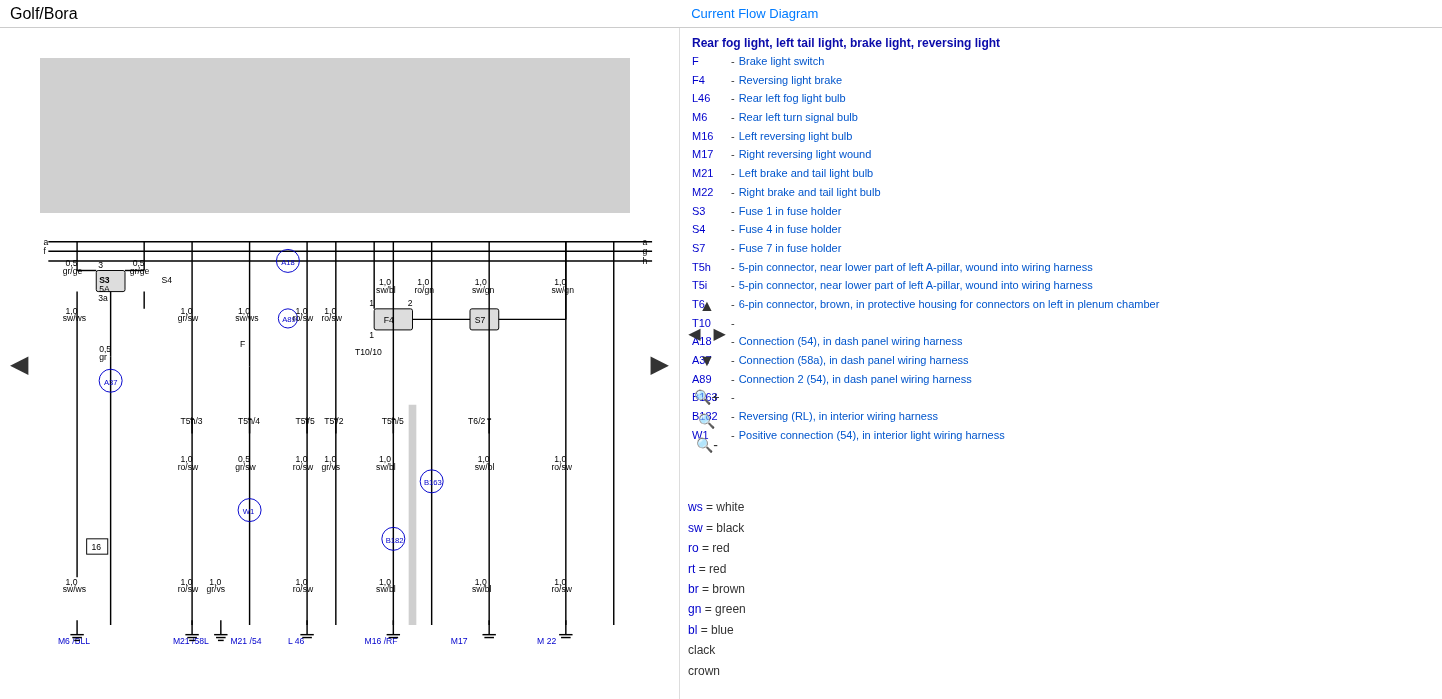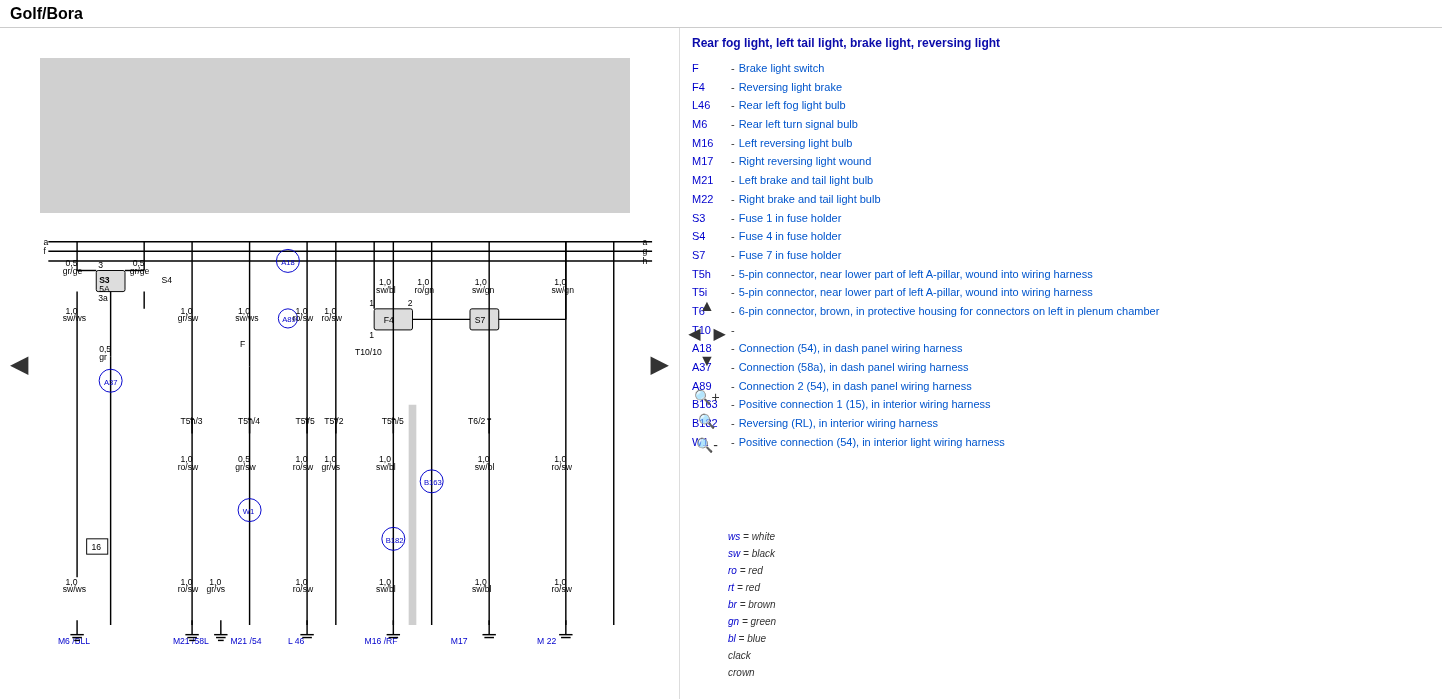--- a/index.html
+++ b/index.html
@@ -14,21 +14,21 @@
     }
     #header {
       display: flex;
       align-items: center;
       border-bottom: 1px solid #ccc;
       padding: 4px 10px;
       height: 28px;
     }
     #title {
       font-size: 16px;
-      font-weight: bold;
+      font-weight: normal;
       color: #000;
       text-align: center;
     }
     #diagram-title {
       flex: 1;
       text-align: center;
       color: #007bff;
       font-size: 13px;
     }
     #main {
@@ -89,21 +89,21 @@
     }
     #right-panel {
       flex: 1;
       padding: 8px 12px;
       overflow-y: auto;
     }
     .component-title {
       color: #0a0aaa;
       font-weight: bold;
       font-size: 12px;
-      margin-bottom: 9px;
+      margin-bottom: 2px;
     }
     .component-list {
       list-style: none;
       line-height: 1.7;
     }
     .component-list li {
       display: flex;
       gap: 4px;
     }
     .comp-code {
@@ -139,20 +139,21 @@
       font-size: 16px;
       color: #333;
       padding: 2px 4px;
     }
   </style>
 </head>
 <body>
 
 <div id="header">
   <span id="title">Golf/Bora</span>
+  <span id="diagram-title">Current Flow Diagram</span>
 </div>
 
 <div id="main">
 
   <div id="left-panel">
 
     <div id="nav-left">◀</div>
 
     <div id="diagram-image"></div>
 
@@ -460,37 +461,36 @@
           <span class="comp-desc">Connection (58a), in dash panel wiring harness</span>
         </li>
         <li>
           <span class="comp-code">A89</span>
           <span class="comp-dash"> - </span>
           <span class="comp-desc">Connection 2 (54), in dash panel wiring harness</span>
         </li>
         <li>
           <span class="comp-code">B163</span>
           <span class="comp-dash"> - </span>
-          <span class="comp-desc">Positive connection 1 (15), in interior wiring harness</span>
         </li>
         <li>
           <span class="comp-code">B182</span>
           <span class="comp-dash"> - </span>
           <span class="comp-desc">Reversing (RL), in interior wiring harness</span>
         </li>
         <li>
           <span class="comp-code">W1</span>
           <span class="comp-dash"> - </span>
           <span class="comp-desc">Positive connection (54), in interior light wiring harness</span>
         </li>
       </ul>
   </div>
 </div>
 
-<div id="legend" style="position:absolute; bottom:18px; left:728px; font-size:10px; line-height:1.7; color:#333;font-style:italic;">
+<div id="legend" style="position:absolute; bottom:18px; left:688px; font-size:12px; line-height:1.7; color:#333;">
   <div><span style="color:#0000cc">ws</span> = white</div>
   <div><span style="color:#0000cc">sw</span> = black</div>
   <div><span style="color:#0000cc">ro</span> = red</div>
   <div><span style="color:#0000cc">rt</span> = red</div>
   <div><span style="color:#0000cc">br</span> = brown</div>
   <div><span style="color:#0000cc">gn</span> = green</div>
   <div><span style="color:#0000cc">bl</span> = blue</div>
   <div>clack</div>
   <div>crown</div>
 </div>

